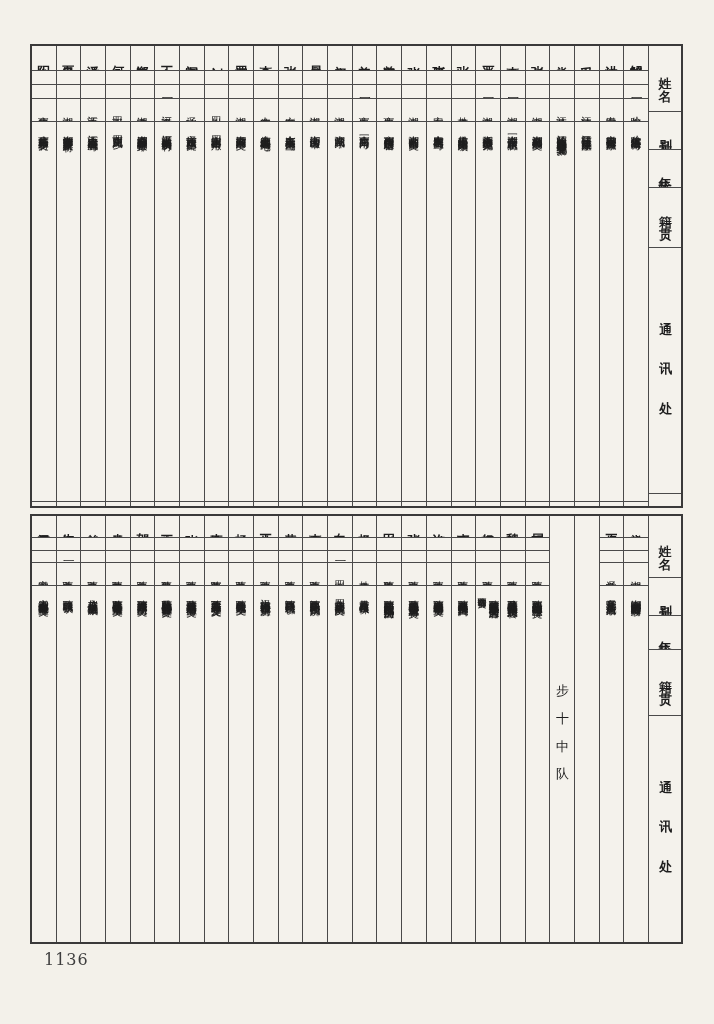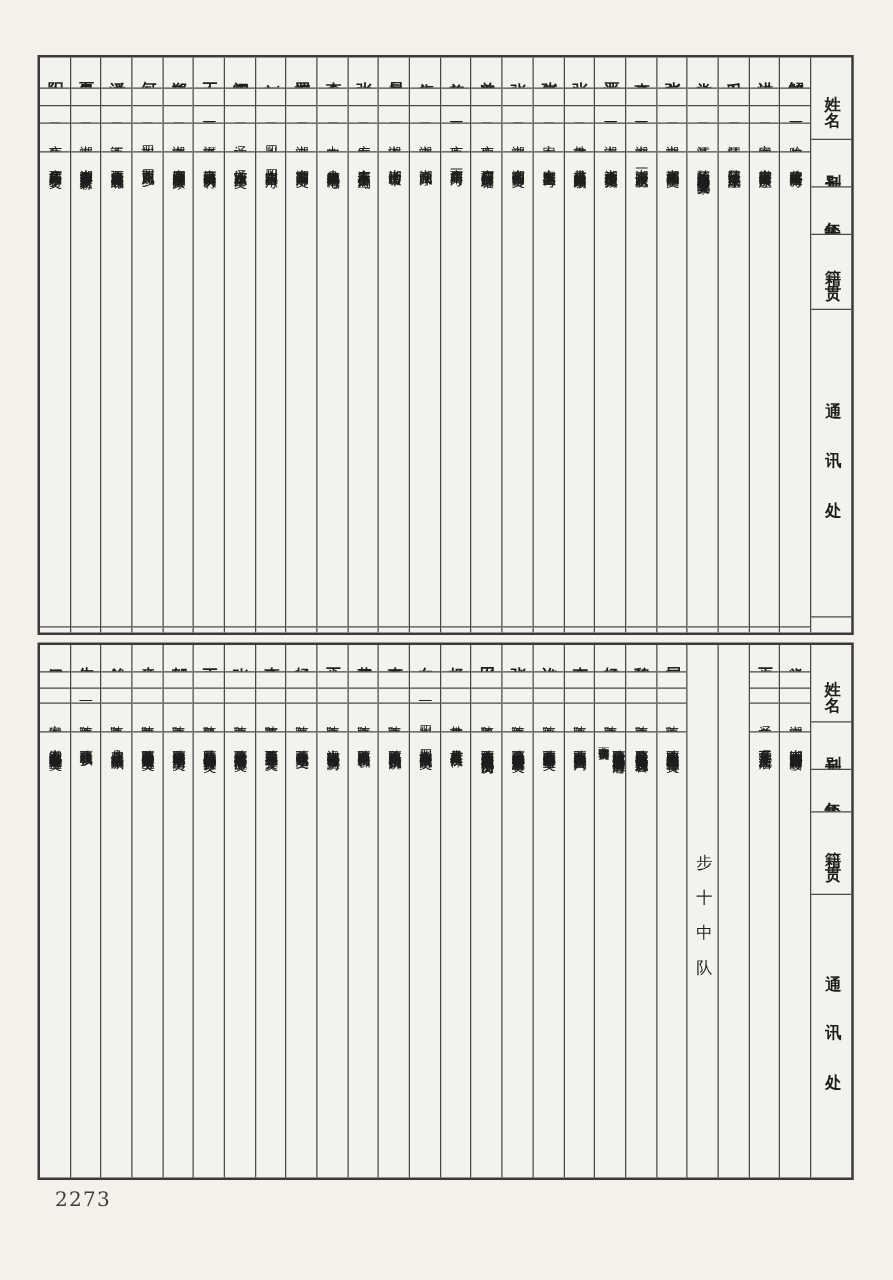--- a/index.html
+++ b/index.html
@@ -999,13 +999,13 @@
         <div class="vtext"><span>二五</span></div>
       </div>
       <div class="cell c-native">
         <div class="vtext"><span>安徽合肥</span></div>
       </div>
       <div class="cell c-addr">
         <div class="vtext"><span>安徽合肥南乡晓兴集隆保宝号交</span></div>
       </div>
     </div>
   </div>
-<div class="page-number">2273</div>
+<div class="page-number">1136</div>
 
 </body></html>

